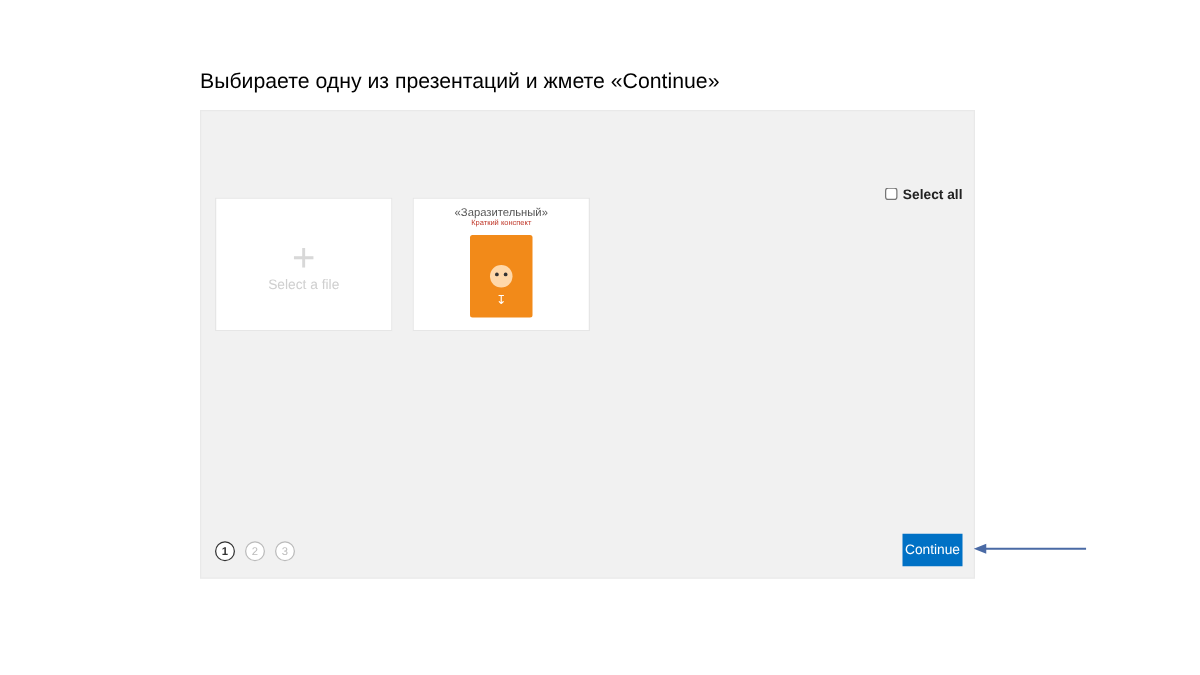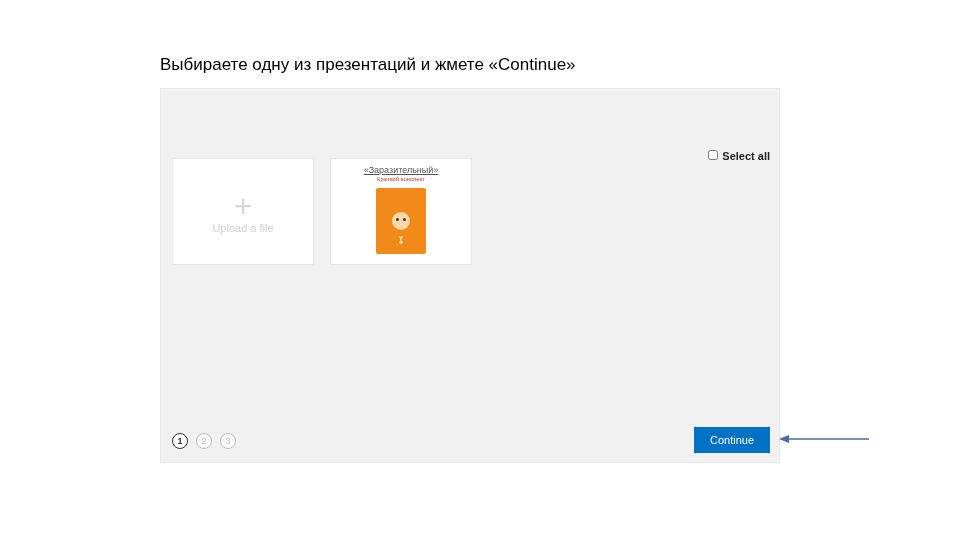--- a/index.html
+++ b/index.html
@@ -94,21 +94,20 @@
     flex-direction: column;
     align-items: center;
     justify-content: flex-start;
     cursor: pointer;
     overflow: hidden;
   }
   .thumb-title {
     font-size: 9px;
     color: #555;
     margin-top: 6px;
-    text-decoration: underline;
   }
   .thumb-sub {
     font-size: 6px;
     color: #c0392b;
     margin-top: 1px;
   }
   .book-box {
     margin-top: 6px;
     width: 50px;
     height: 66px;
@@ -170,21 +169,21 @@
   }
   .step-dot.inactive {
     border: 1px solid #bbb;
     color: #bbb;
     background: #fff;
   }
   .continue-btn {
     position: absolute;
     right: 10px;
     bottom: 10px;
-    width: 76px;
+    width: 48px;
     height: 26px;
     background: #0071c5;
     color: #fff;
     font-size: 11px;
     display: flex;
     align-items: center;
     justify-content: center;
     cursor: pointer;
     border: none;
   }
@@ -207,21 +206,21 @@
 
   <label class="select-all">
     <input type="checkbox" style="">
     <span>Select all</span>
   </label>
 
   <div class="cards">
 
     <div class="card">
       <div class="upload-plus">+</div>
-      <div class="upload-label">Upload a file</div>
+      <div class="upload-label">Select a file</div>
     </div>
 
     <div class="thumb-card">
       <div class="thumb-title">«Заразительный»</div>
       <div class="thumb-sub">Краткий конспект</div>
       <div class="book-box">
         <div class="book-face"></div>
         <div class="book-arrow">↧</div>
       </div>
     </div>

